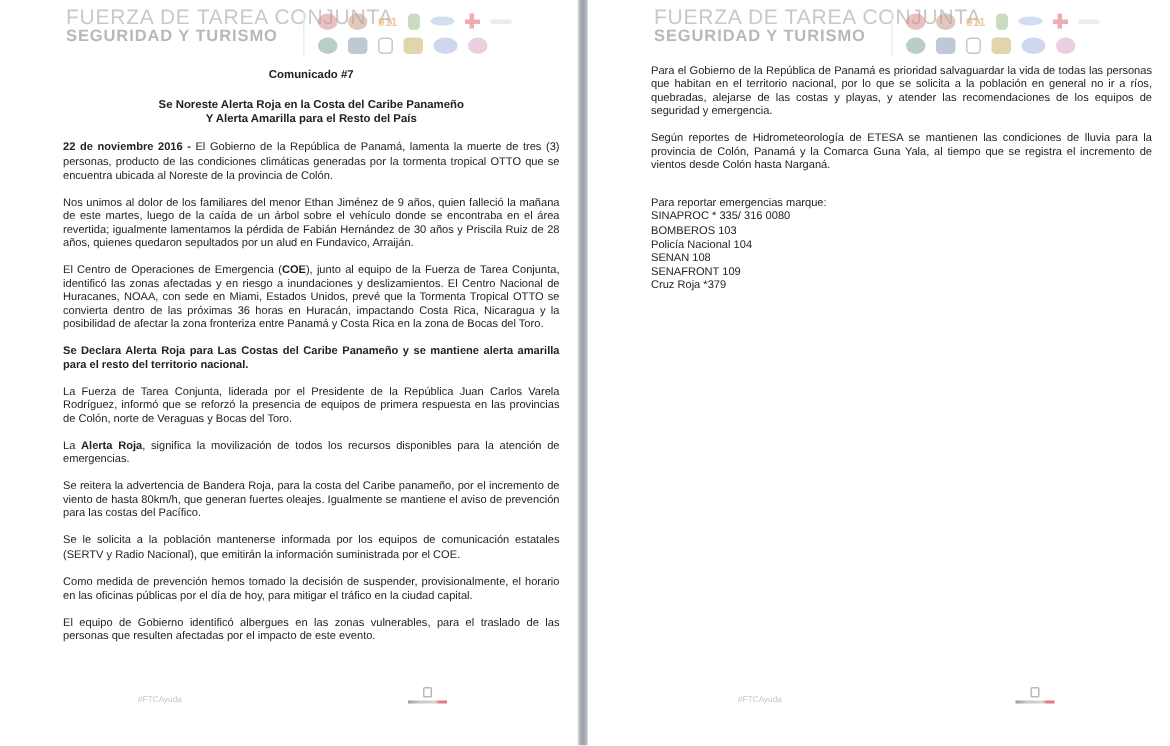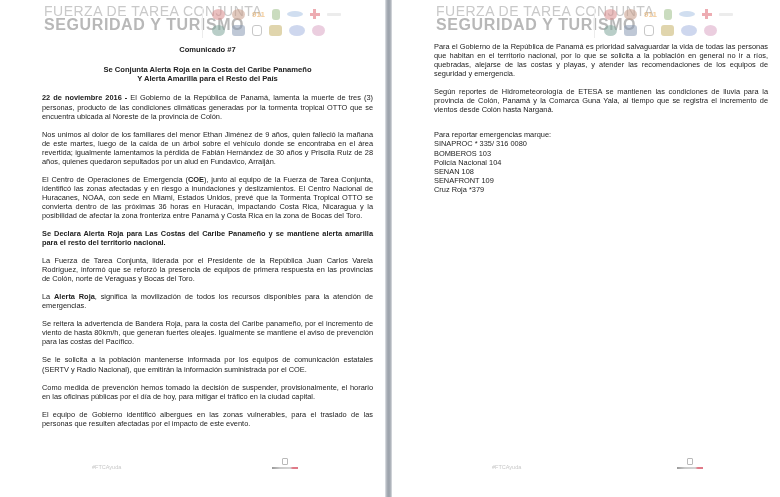--- a/index.html
+++ b/index.html
@@ -6,21 +6,21 @@
   html, body { width: 780px; height: 497px; overflow: hidden; background: #ffffff; }
   body { font-family: "Liberation Sans", sans-serif; color: #1a1a1a; position: relative; }
   .page { position: absolute; top: 0; height: 497px; background: #fff; overflow: hidden; }
   .page-left { left: 0; width: 385px; }
   .page-right { left: 392px; width: 388px; }
   .divider { position: absolute; left: 385px; top: 0; width: 7px; height: 497px;
     background: linear-gradient(to right, #e3e6ea 0, #a7adb5 2px, #9aa1aa 4px, #b5bac1 6px, #e6e8eb 7px); }
   .header { position: absolute; top: 6px; left: 44px; right: 10px; height: 34px; }
   .brand { position: absolute; left: 0; top: 0; }
   .brand-line1 { font-size: 14px; letter-spacing: 0.5px; color: #c9c9c9; font-weight: normal; line-height: 11px; }
-  .brand-line2 { font-size: 16px; letter-spacing: 0.6px; color: #b8b8b8; font-weight: bold; line-height: 15px; }
+  .brand-line2 { font-size: 11px; letter-spacing: 0.6px; color: #b8b8b8; font-weight: bold; line-height: 15px; }
   .hdr-sep { position: absolute; left: 158px; top: 2px; width: 1px; height: 30px; background: #ececec; }
   .logos { position: absolute; left: 168px; top: 0; width: 170px; }
   .logo-row { display: flex; align-items: center; gap: 7px; height: 16px; }
   .logo { display: inline-block; width: 13px; height: 11px; border-radius: 50%; opacity: 0.55; }
   .logo.sq { border-radius: 3px; }
   .logo.txt { width: auto; height: auto; font-size: 8px; font-weight: bold; border-radius: 0; background: none !important; }
   .logo.cross { width: 10px; height: 10px; border-radius: 0; background: none !important; position: relative; }
   .logo.cross::before, .logo.cross::after { content: ""; position: absolute; background: #e06a75; }
   .logo.cross::before { left: 3.5px; top: 0; width: 3px; height: 10px; }
   .logo.cross::after { left: 0; top: 3.5px; width: 10px; height: 3px; }
@@ -70,21 +70,21 @@
         <span class="logo sq" style="background:#c6b26a"></span>
         <span class="logo" style="background:#a6b7e0;width:16px"></span>
         <span class="logo" style="background:#dba6c4"></span>
       </div>
     </div>
   </div>
 
   <div class="content">
     <div class="title">Comunicado #7</div>
     <div class="subtitle">
-      <div>Se Conjunta Alerta Roja en la Costa del Caribe Panameño</div>
+      <div>Se Noreste Alerta Roja en la Costa del Caribe Panameño</div>
       <div>Y Alerta Amarilla para el Resto del País</div>
     </div>
     <p><b>22 de noviembre 2016 -</b><span> El Gobierno de la República de Panamá, lamenta la muerte de tres (3) personas, producto de las  condiciones climáticas  generadas por la tormenta tropical OTTO que se encuentra ubicada al Noreste de la provincia de Colón.</span></p>
     <p>Nos unimos al dolor de los familiares del menor Ethan Jiménez de 9 años, quien falleció la mañana de este martes, luego de la caída de un árbol sobre el vehículo donde se encontraba en el área revertida; igualmente lamentamos la pérdida de Fabián Hernández de 30 años y Priscila Ruiz de 28 años, quienes quedaron sepultados por un alud en Fundavico, Arraiján.</p>
     <p><span>El Centro de Operaciones de Emergencia (</span><b>COE</b><span>), junto al equipo de la Fuerza de Tarea Conjunta, identificó  las zonas afectadas y en riesgo a inundaciones y deslizamientos. El Centro Nacional de Huracanes, NOAA, con sede en Miami, Estados Unidos,   prevé que la Tormenta Tropical OTTO se convierta dentro de las próximas 36 horas en Huracán, impactando Costa Rica, Nicaragua y la posibilidad de afectar la zona fronteriza entre Panamá y Costa Rica en la zona de Bocas del Toro.</span></p>
     <p class="bold-para"> Se Declara Alerta Roja para Las Costas del Caribe Panameño  y se mantiene alerta amarilla para el resto del territorio nacional.</p>
     <p>  La Fuerza de Tarea Conjunta, liderada por el Presidente de la República Juan Carlos Varela Rodríguez, informó que se reforzó la presencia de equipos de primera respuesta en las provincias de Colón, norte de Veraguas y Bocas del Toro.</p>
     <p><span>La </span><b>Alerta Roja</b><span>, significa la movilización de todos los recursos disponibles para la atención de emergencias.</span></p>
     <p>Se reitera la advertencia de Bandera Roja, para la costa del Caribe panameño, por el incremento de viento de hasta 80km/h, que generan fuertes oleajes. Igualmente se mantiene el aviso de prevención para las costas del Pacífico.</p>
     <p>Se le solicita a la población mantenerse informada por los equipos de comunicación estatales (SERTV y Radio Nacional), que emitirán la información suministrada por el COE.</p>

